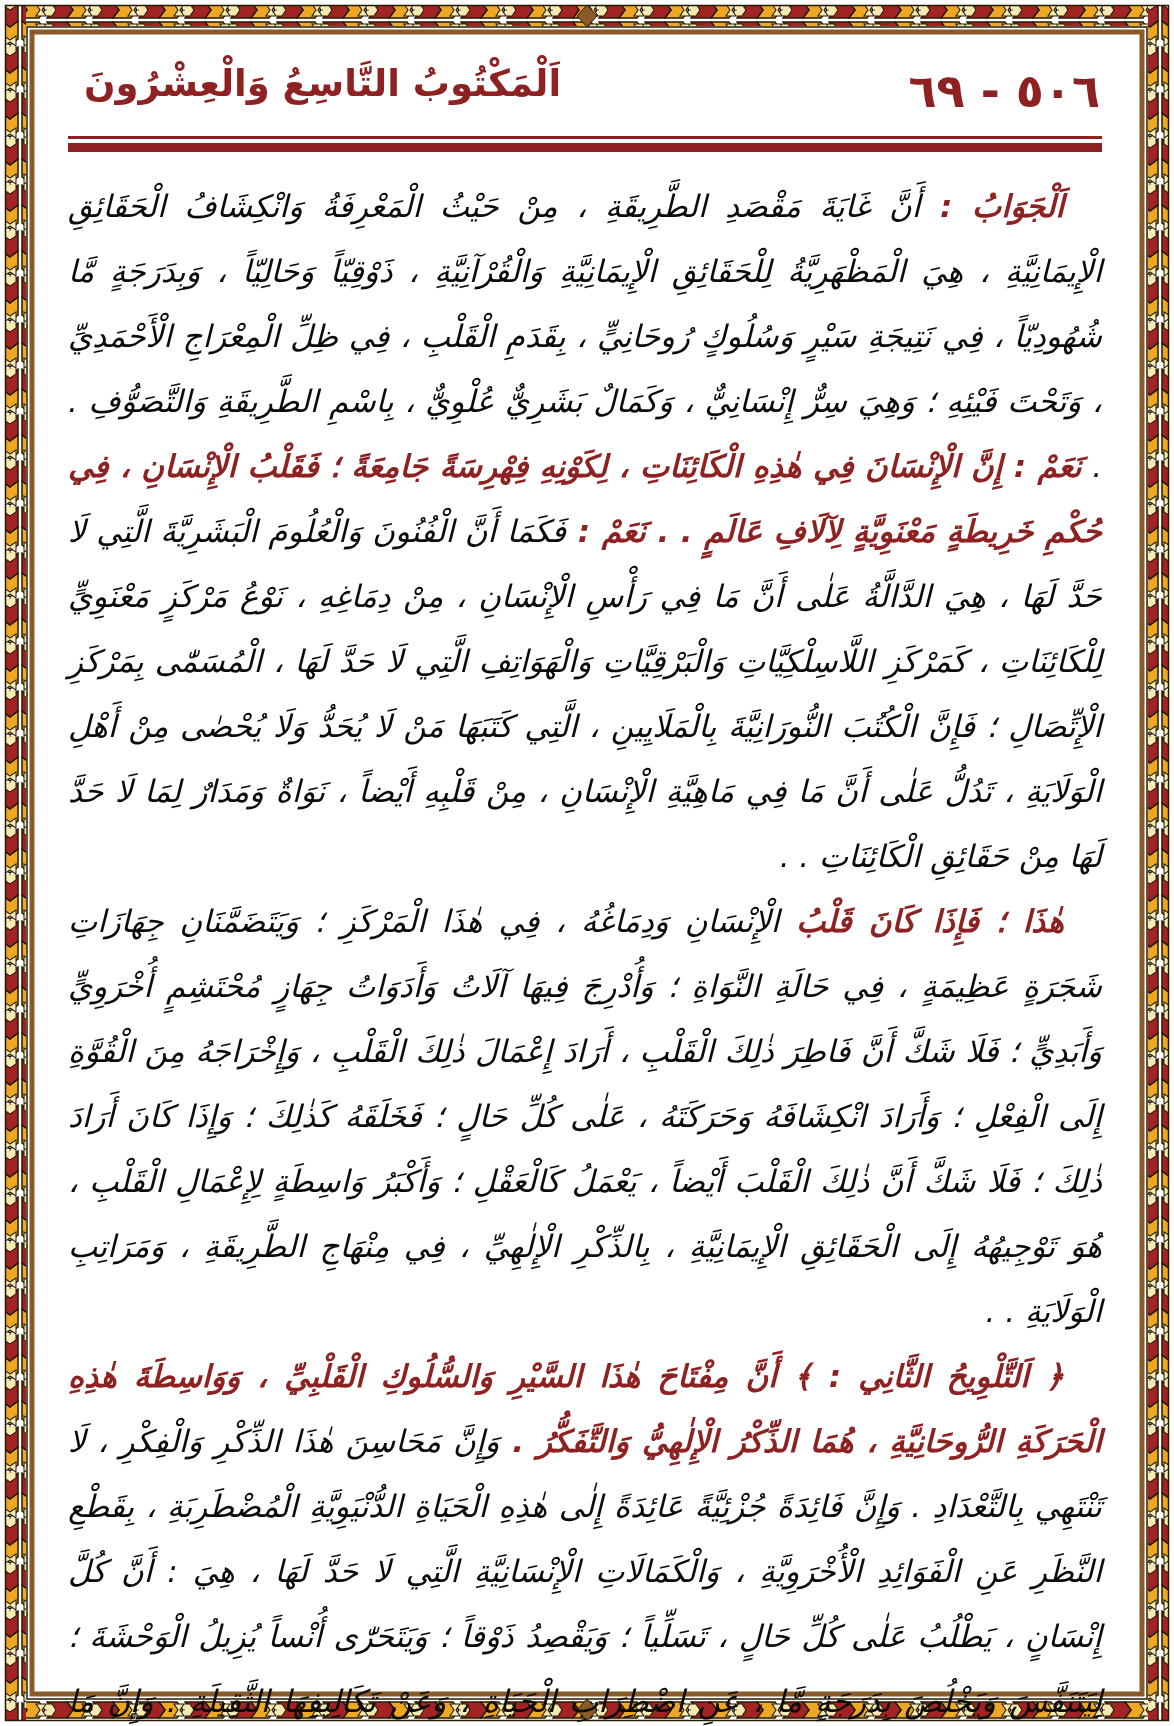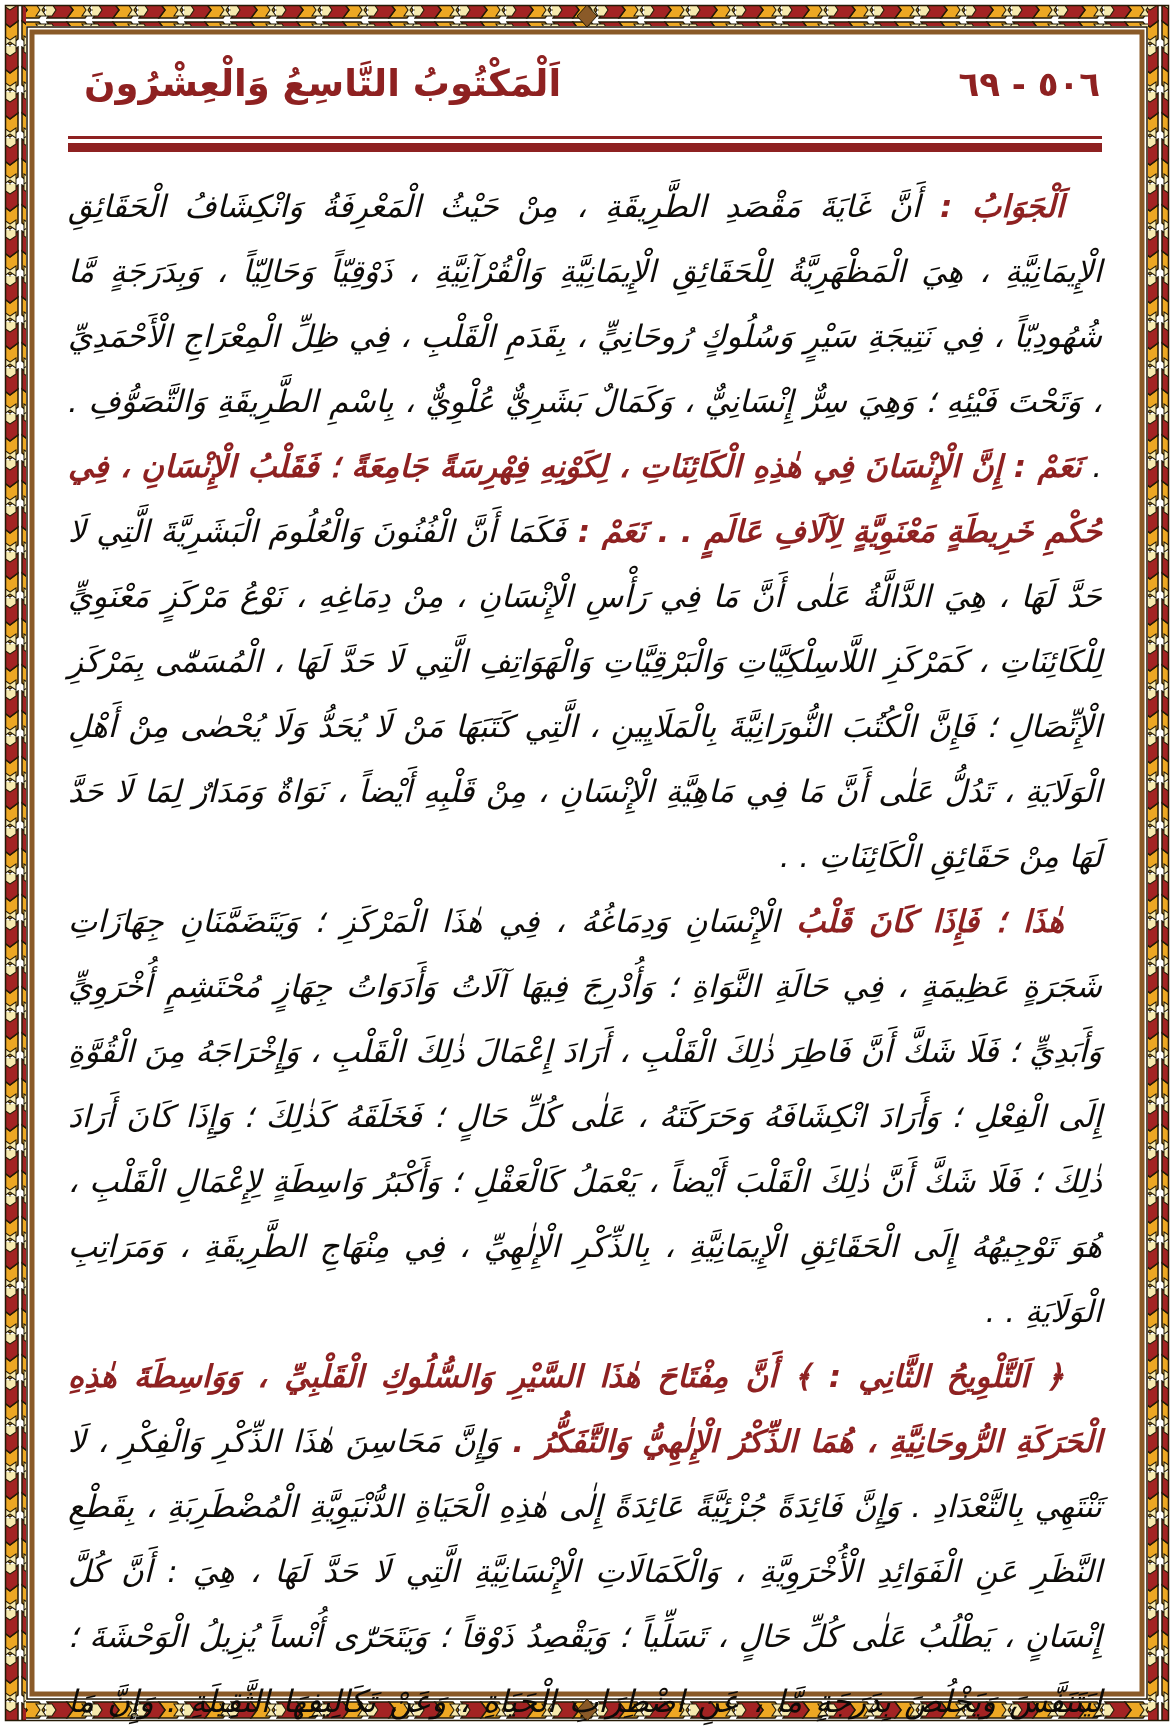--- a/index.html
+++ b/index.html
@@ -34,21 +34,21 @@
     text-align: left;
     font-size: 37px;
     font-weight: bold;
     color: var(--maroon, #8e2121);
   }
   .page-number {
     position: absolute;
     top: 24px;
     left: 4px;            
     right: auto;
-    font-size: 34px;
+    font-size: 46px;
     font-weight: bold;
     color: var(--maroon, #8e2121);
     direction: rtl;
   }
   
   .page-number { left: auto; right: 2px; }
   .rules { margin-top: 0; }
   .rule-thin  { height: 3px;  background: var(--maroon, #8e2121); }
   .rule-thick { height: 9px;  background: var(--maroon, #8e2121); margin-top: 4px; }
   .body-text {

